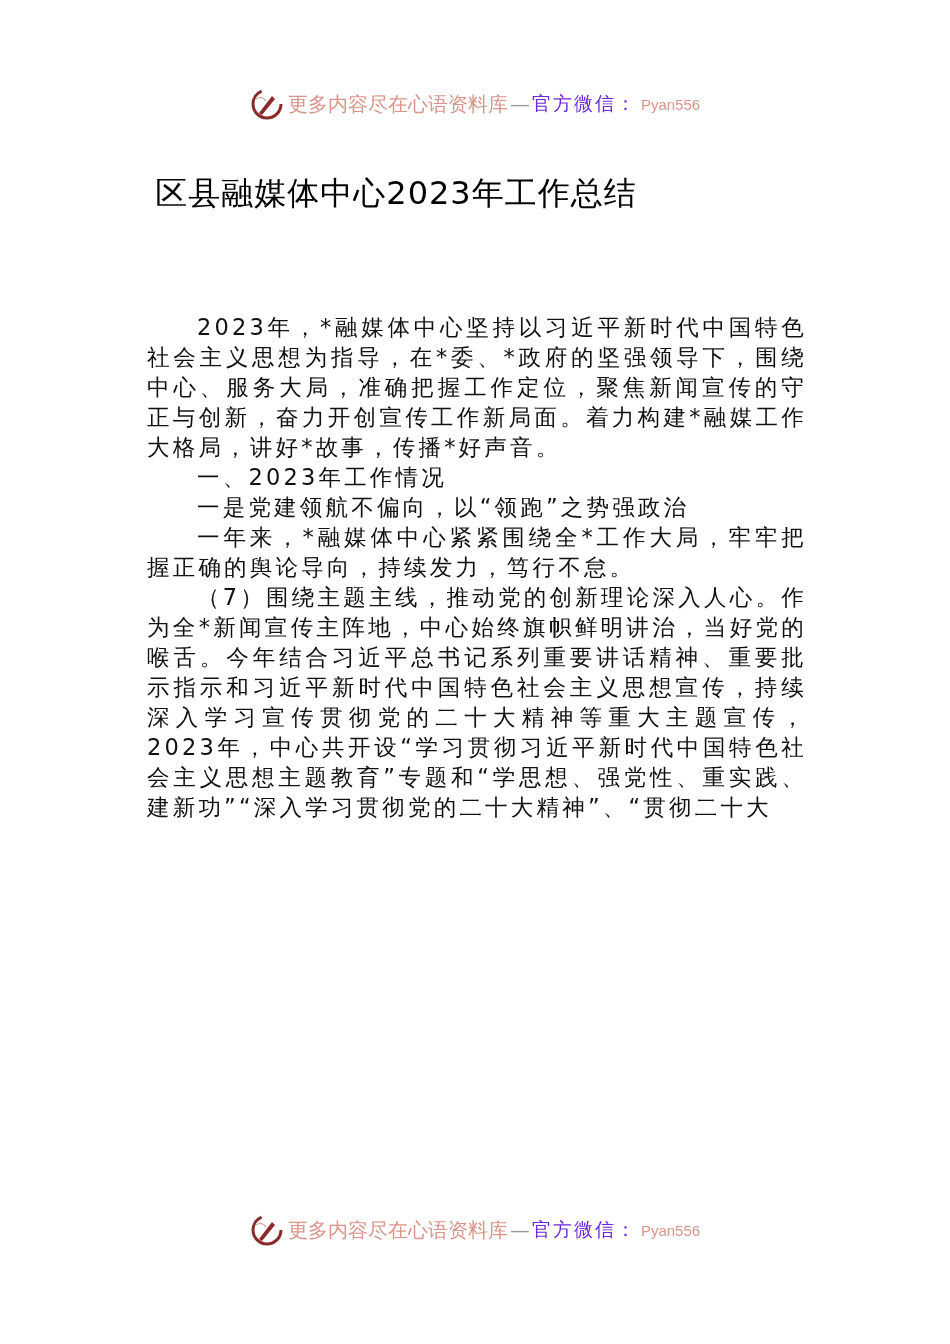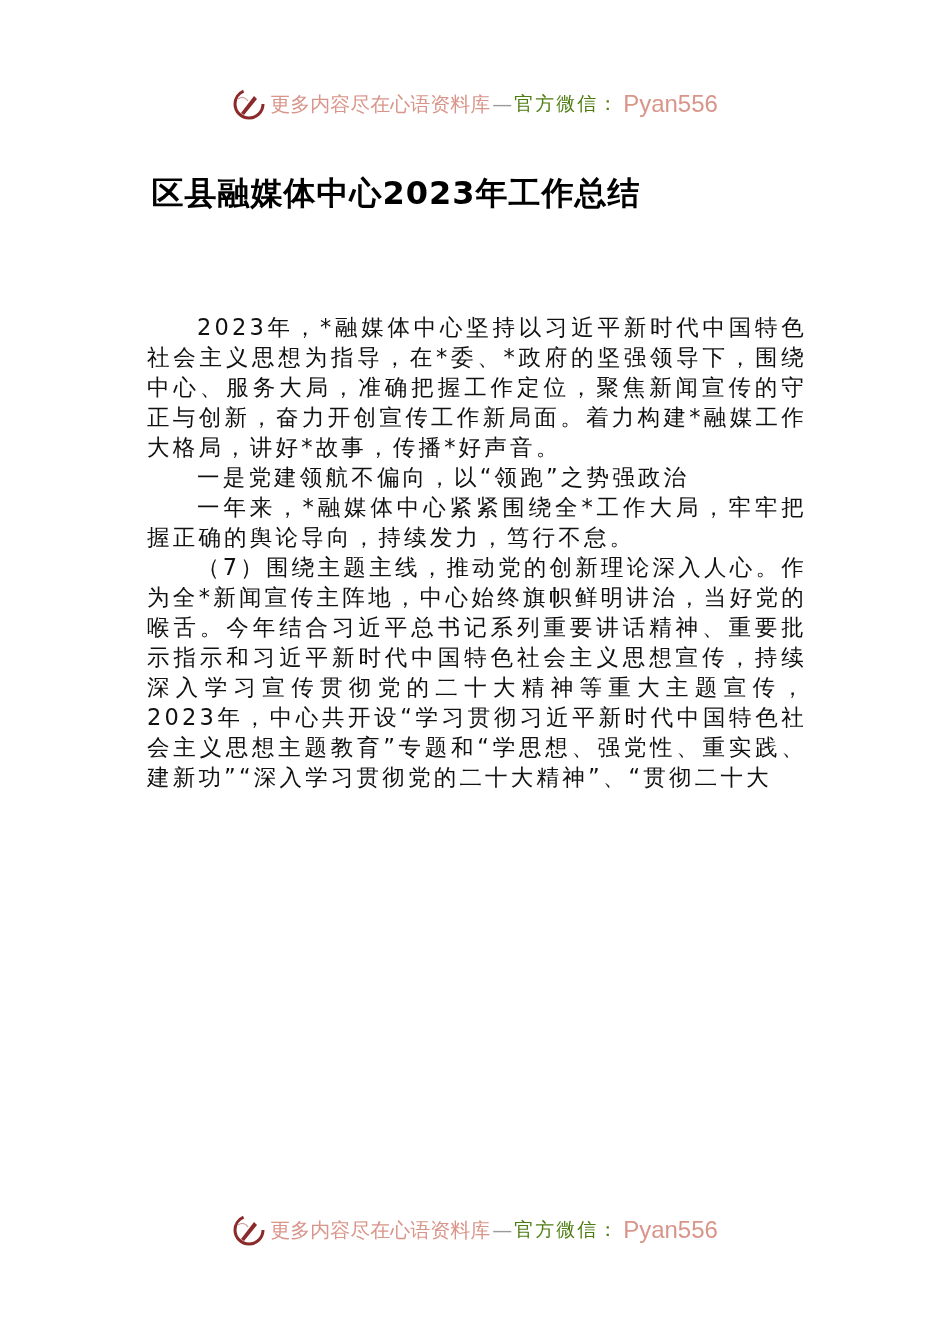--- a/index.html
+++ b/index.html
@@ -5,25 +5,25 @@
   html, body { margin: 0; padding: 0; background: #ffffff; }
   body { width: 950px; height: 1344px; position: relative; overflow: hidden;
          font-family: "DejaVu Sans", "Liberation Sans", sans-serif; color: #111; }
   .banner { position: absolute; left: 0; width: 950px; height: 36px; display: flex;
             justify-content: center; align-items: center; }
   .banner.top { top: 86px; }
   .banner.bottom { top: 1212px; }
   .banner .logo { width: 34px; height: 34px; margin-right: 4px; }
   .banner .brand { color: #d9958a; font-size: 20px; font-family: Liberation Mono, monospace; letter-spacing: 0px; }
   .banner .dash { color: #999; font-size: 20px; margin: 0 2px; }
-  .banner .wechat { color: #4d7c0f; font-size: 19px; font-family: "DejaVu Serif", serif; letter-spacing: 2px; }
-  .banner .wechat-id { color: #d9958a; font-size: 24px; font-family: "Liberation Sans", sans-serif; margin-left: 4px; }
+  .banner .wechat { color: #6d28d9; font-size: 19px; font-family: "DejaVu Serif", serif; letter-spacing: 2px; }
+  .banner .wechat-id { color: #d9958a; font-size: 15px; font-family: "Liberation Sans", sans-serif; margin-left: 4px; }
 
   .title { position: absolute; top: 172px; left: 0; width: 792px; text-align: center;
-           font-size: 32px; font-weight: bold; letter-spacing: 1px; color: #000; }
+           font-size: 32px; font-weight: normal; letter-spacing: 1px; color: #000; }
 
   .body { position: absolute; top: 312px; left: 147px; width: 660px; }
   .para { font-size: 22.5px; line-height: 30px; margin: 0; text-align: justify;
           text-align-last: left; letter-spacing: 3.2px; color: #111; }
   .para.indent { text-indent: 50px; }
 </style>
 </head>
 <body>
 
 <div class="banner top">
@@ -35,20 +35,21 @@
   <span class="brand">更多内容尽在心语资料库</span>
   <span class="dash">—</span>
   <span class="wechat">官方微信：</span>
   <span class="wechat-id">Pyan556</span>
 </div>
 
 <div class="title">区县融媒体中心2023年工作总结</div>
 
 <div class="body">
   <p class="para indent">2023年，*融媒体中心坚持以习近平新时代中国特色社会主义思想为指导，在*委、*政府的坚强领导下，围绕中心、服务大局，准确把握工作定位，聚焦新闻宣传的守正与创新，奋力开创宣传工作新局面。着力构建*融媒工作大格局，讲好*故事，传播*好声音。</p>
+  <p class="para indent">一、2023年工作情况</p>
   <p class="para indent">一是党建领航不偏向，以“领跑”之势强政治</p>
   <p class="para indent">一年来，*融媒体中心紧紧围绕全*工作大局，牢牢把握正确的舆论导向，持续发力，笃行不怠。</p>
   <p class="para indent">（7）围绕主题主线，推动党的创新理论深入人心。作为全*新闻宣传主阵地，中心始终旗帜鲜明讲治，当好党的喉舌。今年结合习近平总书记系列重要讲话精神、重要批示指示和习近平新时代中国特色社会主义思想宣传，持续深入学习宣传贯彻党的二十大精神等重大主题宣传，2023年，中心共开设“学习贯彻习近平新时代中国特色社会主义思想主题教育”专题和“学思想、强党性、重实践、建新功”“深入学习贯彻党的二十大精神”、“贯彻二十大</p>
 </div>
 
 <div class="banner bottom">
   <svg class="logo" viewBox="0 0 34 34">
     <circle cx="17" cy="17" r="14" fill="none" stroke="#8b2a2a" stroke-width="3" stroke-dasharray="60 28"></circle>
     <path d="M9 26 L22 9 L25 12 L12 28 Z" fill="#8b2a2a"></path>
     <path d="M6 12 Q12 8 16 14" fill="none" stroke="#c9a0a0" stroke-width="1.2"></path>

